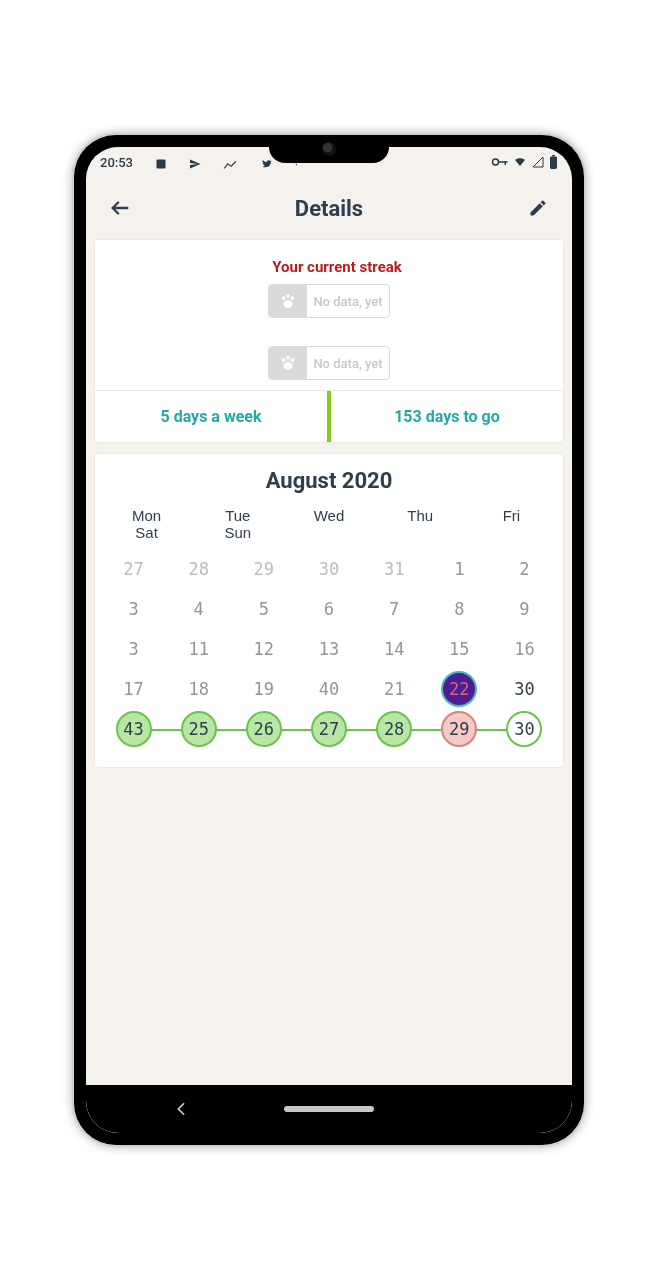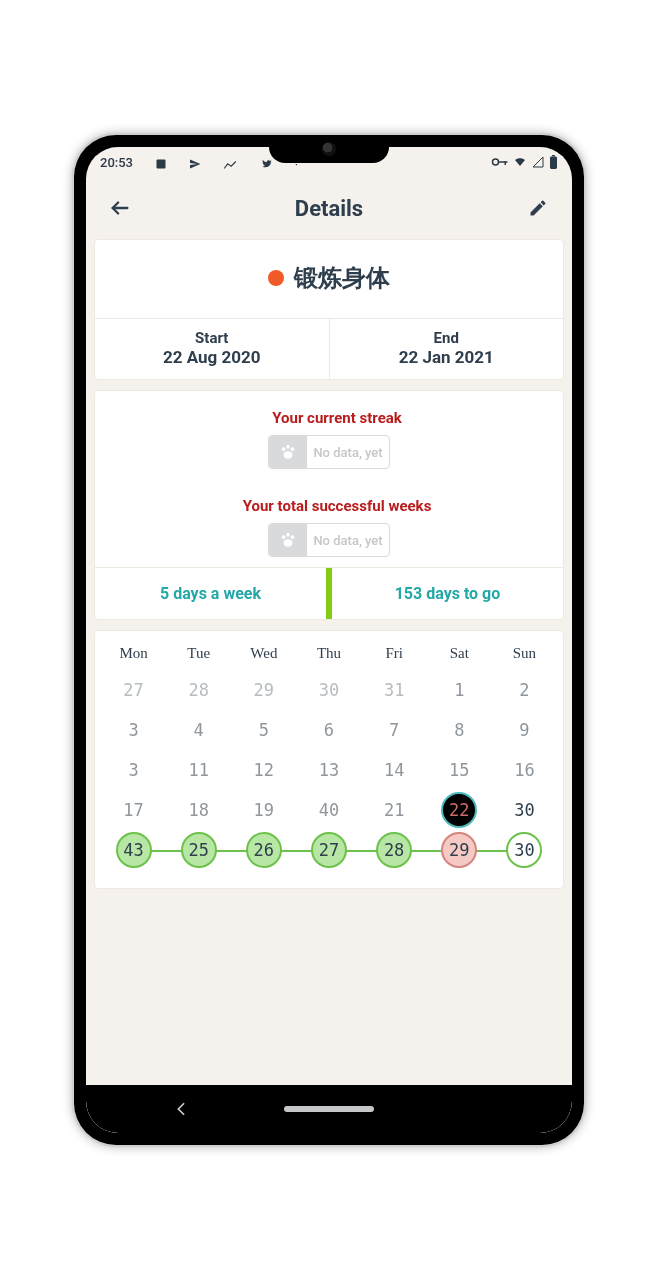--- a/index.html
+++ b/index.html
@@ -131,50 +131,50 @@
     padding:0 6px;color:#c5c7c9;font-size:13px;font-weight:500;
   }
 
   .summary-row {
     display:flex;border-top:1px solid #eee8e0;
   }
   .summary-row > div {
     flex:1;text-align:center;padding:16px 0;
     color:#23a7a7;font-weight:700;font-size:16px;
   }
-  .summary-row > div:first-child { border-right:6px solid #84cc16; }
+  .summary-row > div:first-child { border-right:4px solid #84cc16; }
 
   .calendar-card { padding:14px 6px 18px; }
   .month-title {
     text-align:center;font-size:22px;font-weight:700;color:#2f3e4d;
     margin-bottom:14px;
   }
   .weekdays {
-    display:grid;grid-template-columns:repeat(7,1fr);
-    text-align:center;font-size:15px;color:#2f3e4d;font-family:Liberation Serif, serif;
+    display:grid;grid-template-columns:repeat(5,1fr);
+    text-align:center;font-size:15px;color:#2f3e4d;font-family:Liberation Sans, sans-serif;
     font-weight:500;margin-bottom:8px;
   }
   .grid {
     display:grid;grid-template-columns:repeat(7,1fr);
     row-gap:14px;
     text-align:center;
     position:relative;
   }
   .day {
     height:40px;display:flex;align-items:center;justify-content:center;
     font-size:17px;color:#2f3e4d;font-family:ui-monospace,Menlo,Consolas,monospace;
     position:relative;
   }
   .day.other { color:#b7bcc0; }
   .day.muted { color:#8f979d; }
   .circle {
     width:36px;height:36px;border-radius:50%;
     display:flex;align-items:center;justify-content:center;
     position:relative;z-index:2;
-    background:#000000;
+    background:#4c1d95;
   }
   .ring-teal { border:2px solid #4cb9bb; color:#d36a6a; }
   .fill-green { background:#b7e6a5; border:2px solid #6cc24a; color:#2f3e4d; }
   .fill-red { background:#f5c9c4; border:2px solid #d4857d; color:#2f3e4d; }
   .ring-green { border:2px solid #6cc24a; color:#2f3e4d; background:#fff; }
   .chain-line {
     position:absolute;
     left:4%; right:4%;
     height:2px;background:#6cc24a;
     z-index:1;
@@ -244,73 +244,57 @@
       <div class="appbar-title">Details</div>
       <div class="icon-btn">
         <svg width="20" height="20" viewBox="0 0 24 24" fill="#2f3e4d">
             <path d="M3 17.25V21h3.75L17.81 9.94l-3.75-3.75L3 17.25zM20.71 7.04a1 1 0 0 0 0-1.41l-2.34-2.34a1 1 0 0 0-1.41 0l-1.83 1.83 3.75 3.75 1.83-1.83z"></path>
           </svg>
       </div>
     </div>
 
     <div class="content">
 
-      <div class="card">
-        <div class="habit-title-row">
-          <div class="dot"></div>
-          <div class="habit-name">锻炼身体</div>
-        </div>
-        <div class="two-col">
-          <div>
-            <div class="col-label">Start</div>
-            <div class="col-value">22 Aug 2020</div>
-          </div>
-          <div>
-            <div class="col-label">End</div>
-            <div class="col-value">22 Jan 2021</div>
-          </div>
-        </div>
-      </div>
 
       <div class="card">
         <div class="streak-block">
           <div class="streak-title">Your current streak</div>
           <div class="streak-badge">
             <div class="paw">
               <svg width="18" height="18" viewBox="0 0 24 24" fill="#fff">
                   <circle cx="6" cy="8" r="2.5"></circle>
                   <circle cx="12" cy="5" r="2.5"></circle>
                   <circle cx="18" cy="8" r="2.5"></circle>
                   <ellipse cx="12" cy="16" rx="6" ry="5"></ellipse>
                 </svg>
             </div>
             <div class="txt">No data, yet</div>
           </div>
         </div>
         <div class="streak-block">
-          <div class="streak-title">Your total successful weeks</div>
           <div class="streak-badge">
             <div class="paw">
               <svg width="18" height="18" viewBox="0 0 24 24" fill="#fff">
                   <circle cx="6" cy="8" r="2.5"></circle>
                   <circle cx="12" cy="5" r="2.5"></circle>
                   <circle cx="18" cy="8" r="2.5"></circle>
                   <ellipse cx="12" cy="16" rx="6" ry="5"></ellipse>
                 </svg>
             </div>
             <div class="txt">No data, yet</div>
           </div>
         </div>
         <div class="summary-row">
           <div>5 days a week</div>
           <div>153 days to go</div>
         </div>
       </div>
 
       <div class="card calendar-card">
+        <div class="month-title">August 2020</div>
         <div class="weekdays" id="weekdays">
             <div>Mon</div>
             <div>Tue</div>
             <div>Wed</div>
             <div>Thu</div>
             <div>Fri</div>
             <div>Sat</div>
             <div>Sun</div>
           </div>
         <div id="calgrid">

